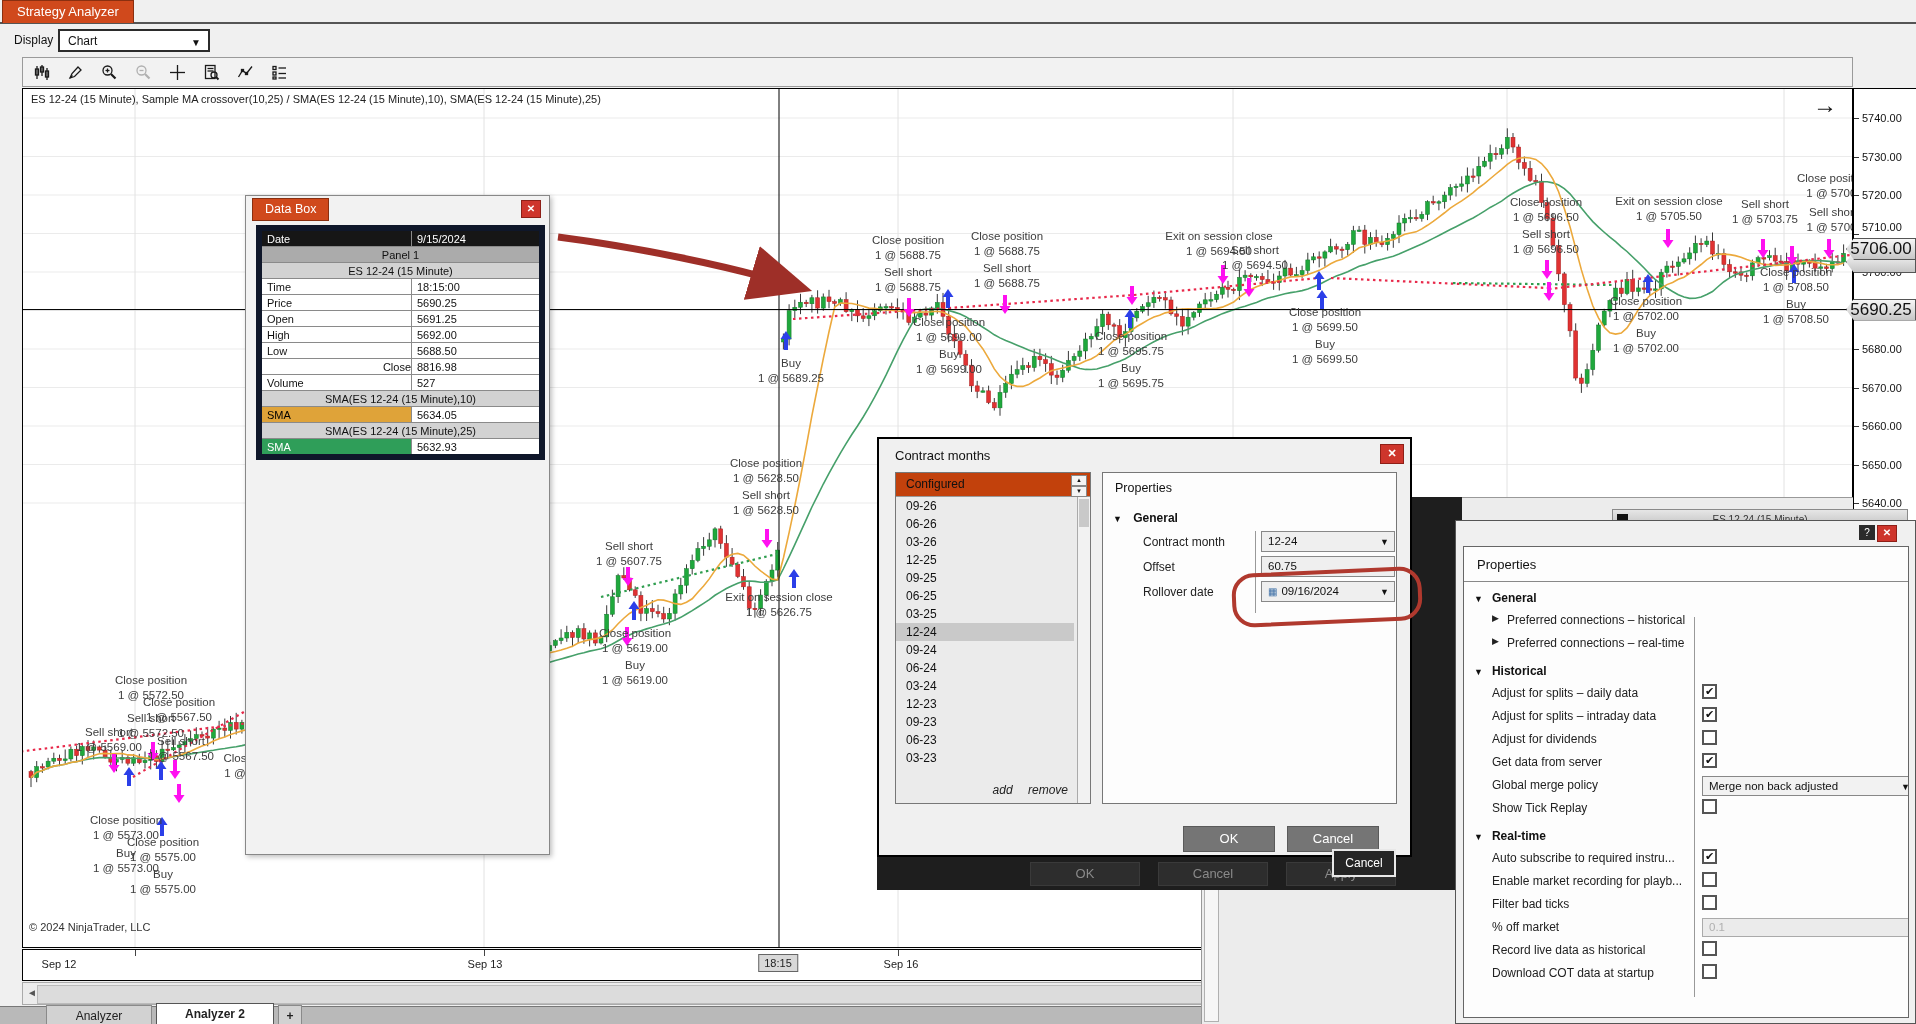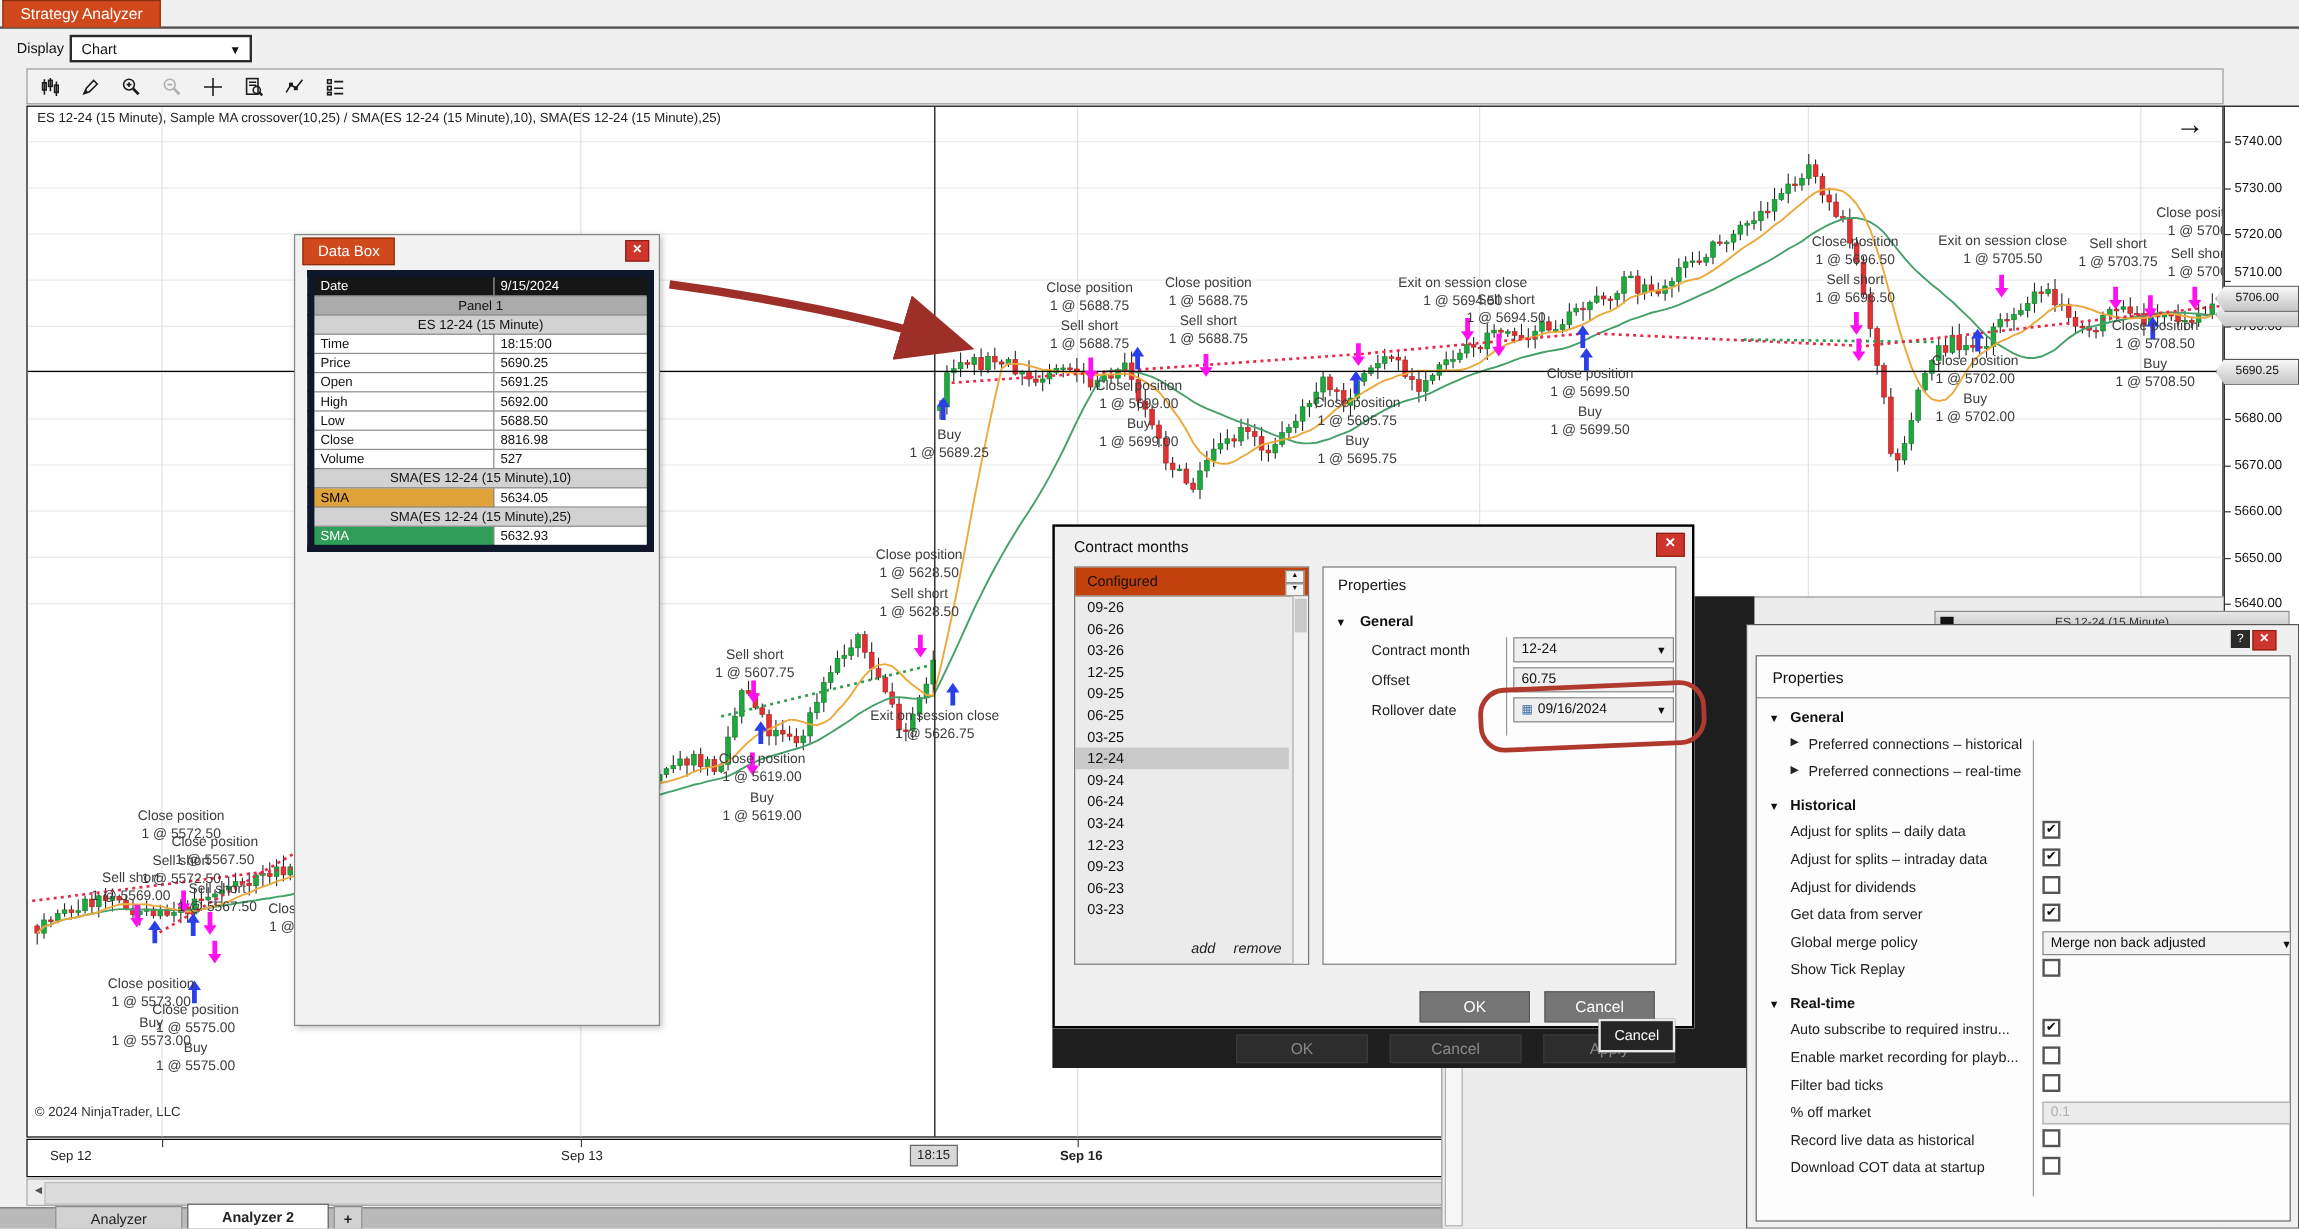--- a/index.html
+++ b/index.html
@@ -24,21 +24,21 @@
   #scroll-right-icon{position:absolute;left:1790px;top:2px;font-size:24px;color:#111;z-index:5;}
   .annot{position:absolute;transform:translateX(-50%);text-align:center;font-size:11.5px;line-height:15px;
     color:#3c3c3c;white-space:nowrap;z-index:4;}
   #copyright{position:absolute;left:6px;top:832px;font-size:11px;color:#333;z-index:5;}
   
   #price-axis{position:absolute;left:1853px;top:88px;width:63px;height:860px;background:#fff;border:1px solid #000;
     border-right:none;box-sizing:border-box;z-index:1;}
   .ptick{position:absolute;left:0;width:5px;height:1px;background:#333;}
   .plabel{position:absolute;left:8px;font-size:11px;color:#111;}
   .pmarker{position:absolute;left:-8px;width:70px;height:22px;background:linear-gradient(#f7f7f7,#c6c6c6);
-    border:1px solid #555;box-sizing:border-box;font-size:10px;line-height:20px;text-align:center;color:#111;
+    border:1px solid #555;box-sizing:border-box;font-size:17px;line-height:20px;text-align:center;color:#111;
     clip-path:polygon(8px 0,100% 0,100% 100%,8px 100%,0 50%);}
   
   #time-axis{position:absolute;left:22px;top:949px;width:1831px;height:32px;background:#fff;border:1px solid #000;
     box-sizing:border-box;z-index:1;}
   .tlabel{position:absolute;top:8px;transform:translateX(-50%);font-size:11px;color:#222;}
   .tlabel.boxed{background:#d8d8d8;border:1px solid #666;padding:2px 5px;top:4px;}
   .ttick{position:absolute;top:0;width:1px;height:6px;background:#444;}
   #hscroll{position:absolute;left:22px;top:982px;width:1831px;height:23px;background:#ececec;border:1px solid #aaa;
     box-sizing:border-box;z-index:1;}
   #hscroll .larr{position:absolute;left:4px;top:4px;font-size:10px;color:#555;}
@@ -1110,21 +1110,21 @@
   <div id="time-axis">
       <div class="ttick" style="left: 112px;"></div>
       <div class="ttick" style="left: 461px;"></div>
       <div class="ttick" style="left: 875px;"></div>
       <div class="ttick" style="left: 1210px;"></div>
       <div class="ttick" style="left: 1484px;"></div>
       <div class="ttick" style="left: 1761px;"></div>
       <div class="tlabel" style="left: 36px;">Sep 12</div>
       <div class="tlabel" style="left: 462px;">Sep 13</div>
       <div class="tlabel boxed" style="left: 755px;">18:15</div>
-      <div class="tlabel" style="left: 878px; font-weight: bold;">Sep 16</div>
+      <div class="tlabel" style="left: 878px;">Sep 16</div>
     </div>
 
   <div id="hscroll">
     <div class="larr">◄</div>
     <div class="thumb"></div>
   </div>
 
   <div id="tabbar">
       <div class="btab" style="left: 46px; width: 106px;">Analyzer</div>
       <div class="btab active" style="left: 156px; width: 118px;">Analyzer 2</div>
@@ -1237,21 +1237,21 @@
           </tr>
           <tr>
             <td style="width: 144px;">High</td>
             <td>5692.00</td>
           </tr>
           <tr>
             <td style="width: 144px;">Low</td>
             <td>5688.50</td>
           </tr>
           <tr>
-            <td style="width: 144px;">Close</td>
+            <td style="width: 144px; text-align: right;">Close</td>
             <td>8816.98</td>
           </tr>
           <tr>
             <td style="width: 144px;">Volume</td>
             <td>527</td>
           </tr>
           <tr class="h2">
             <td colspan="2">SMA(ES 12-24 (15 Minute),10)</td>
           </tr>
           <tr>

